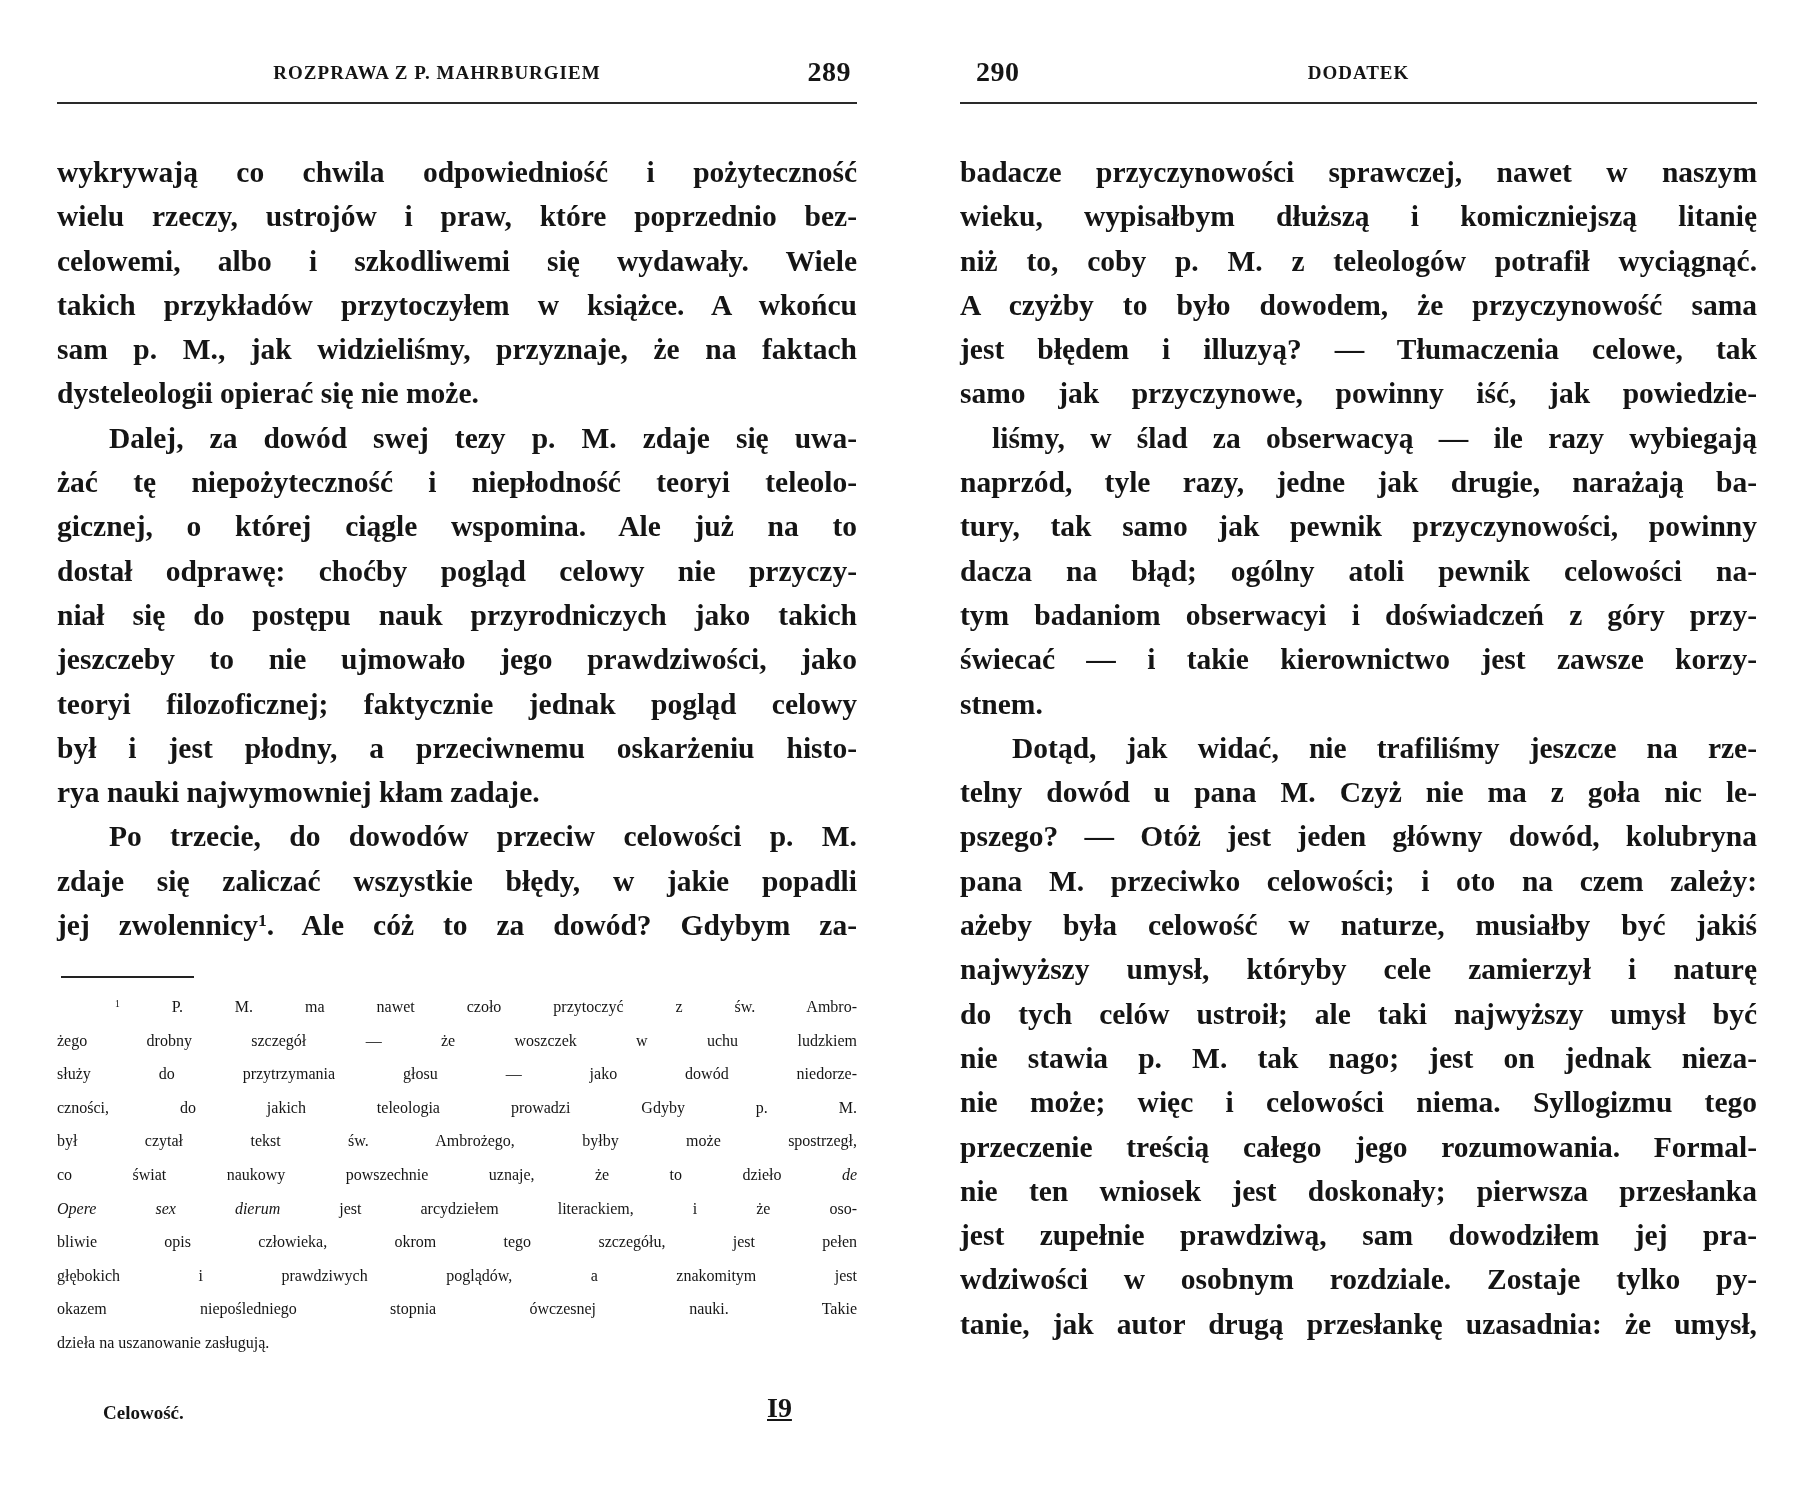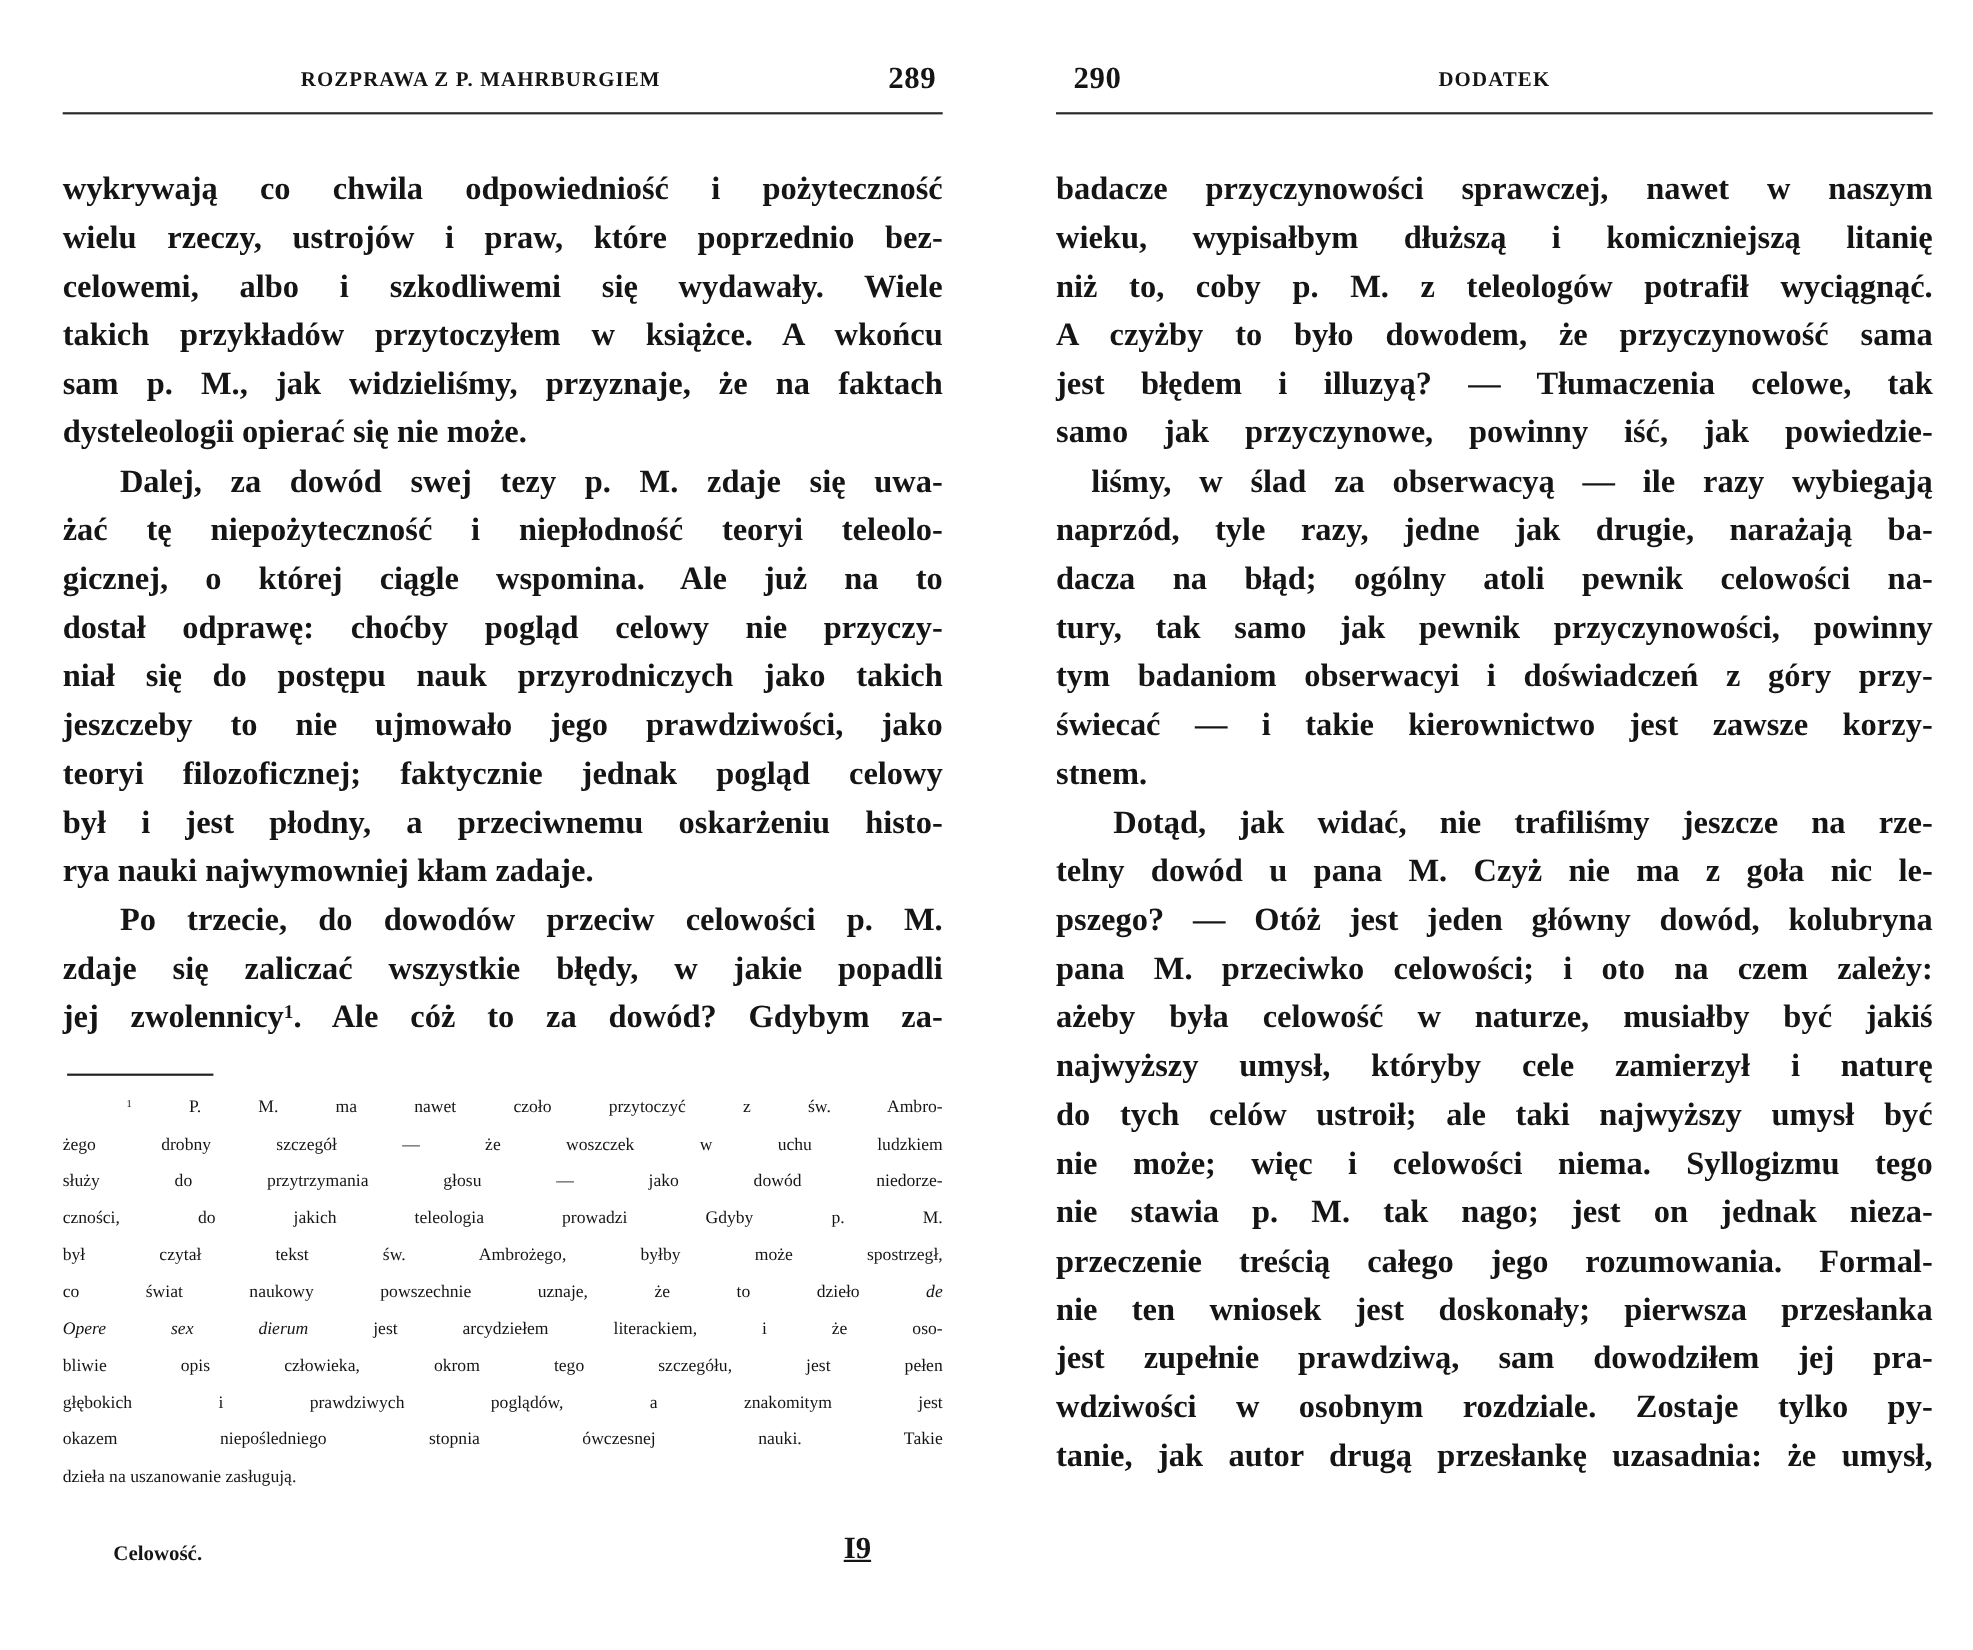--- a/index.html
+++ b/index.html
@@ -88,33 +88,33 @@
   <div class="rule"></div>
   <div class="body-text">
     <div class="line" style="white-space: nowrap;">badacze przyczynowości sprawczej, nawet w naszym</div>
     <div class="line" style="white-space: nowrap;">wieku, wypisałbym dłuższą i komiczniejszą litanię</div>
     <div class="line" style="white-space: nowrap;">niż to, coby p. M. z teleologów potrafił wyciągnąć.</div>
     <div class="line" style="white-space: nowrap;">A czyżby to było dowodem, że przyczynowość sama</div>
     <div class="line" style="white-space: nowrap;">jest błędem i illuzyą? — Tłumaczenia celowe, tak</div>
     <div class="line" style="white-space: nowrap;">samo jak przyczynowe, powinny iść, jak powiedzie-</div>
     <div class="line" style="white-space: nowrap; margin-left: 32px;">liśmy, w ślad za obserwacyą — ile razy wybiegają</div>
     <div class="line" style="white-space: nowrap;">naprzód, tyle razy, jedne jak drugie, narażają ba-</div>
+    <div class="line" style="white-space: nowrap;">tury, tak samo jak pewnik przyczynowości, powinny</div>
     <div class="line" style="white-space: nowrap;">dacza na błąd; ogólny atoli pewnik celowości na-</div>
-    <div class="line" style="white-space: nowrap;">tury, tak samo jak pewnik przyczynowości, powinny</div>
     <div class="line" style="white-space: nowrap;">tym badaniom obserwacyi i doświadczeń z góry przy-</div>
     <div class="line" style="white-space: nowrap;">świecać — i takie kierownictwo jest zawsze korzy-</div>
     <div class="line last">stnem.</div>
     <div class="line indent" style="white-space: nowrap;">Dotąd, jak widać, nie trafiliśmy jeszcze na rze-</div>
     <div class="line" style="white-space: nowrap;">telny dowód u pana M. Czyż nie ma z goła nic le-</div>
     <div class="line" style="white-space: nowrap;">pszego? — Otóż jest jeden główny dowód, kolubryna</div>
     <div class="line" style="white-space: nowrap;">pana M. przeciwko celowości; i oto na czem zależy:</div>
     <div class="line" style="white-space: nowrap;">ażeby była celowość w naturze, musiałby być jakiś</div>
     <div class="line" style="white-space: nowrap;">najwyższy umysł, któryby cele zamierzył i naturę</div>
     <div class="line" style="white-space: nowrap;">do tych celów ustroił; ale taki najwyższy umysł być</div>
+    <div class="line" style="white-space: nowrap;">nie stawia p. M. tak nago; jest on jednak nieza-</div>
     <div class="line" style="white-space: nowrap;">nie może; więc i celowości niema. Syllogizmu tego</div>
-    <div class="line" style="white-space: nowrap;">nie stawia p. M. tak nago; jest on jednak nieza-</div>
     <div class="line" style="white-space: nowrap;">przeczenie treścią całego jego rozumowania. Formal-</div>
     <div class="line" style="white-space: nowrap;">nie ten wniosek jest doskonały; pierwsza przesłanka</div>
     <div class="line" style="white-space: nowrap;">jest zupełnie prawdziwą, sam dowodziłem jej pra-</div>
     <div class="line" style="white-space: nowrap;">wdziwości w osobnym rozdziale. Zostaje tylko py-</div>
     <div class="line" style="white-space: nowrap;">tanie, jak autor drugą przesłankę uzasadnia: że umysł,</div>
   </div>
 </div>
 
 </body></html>

